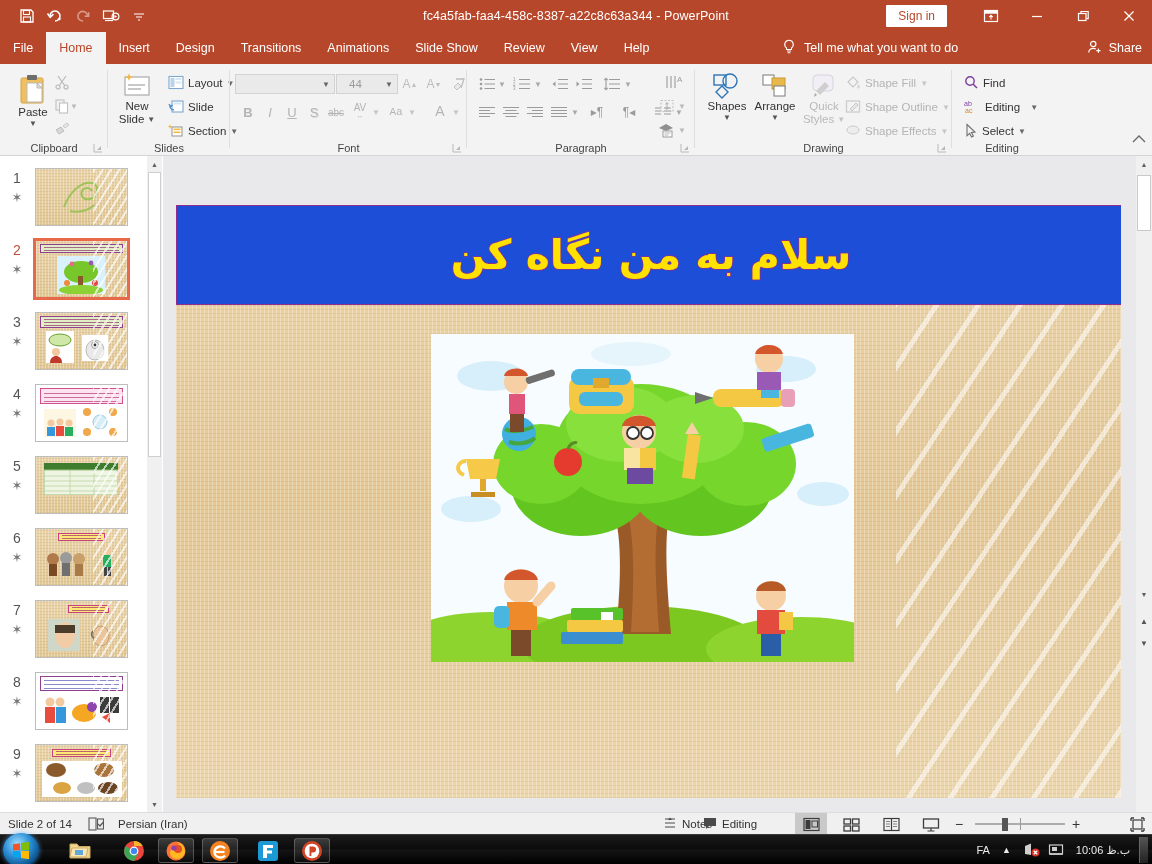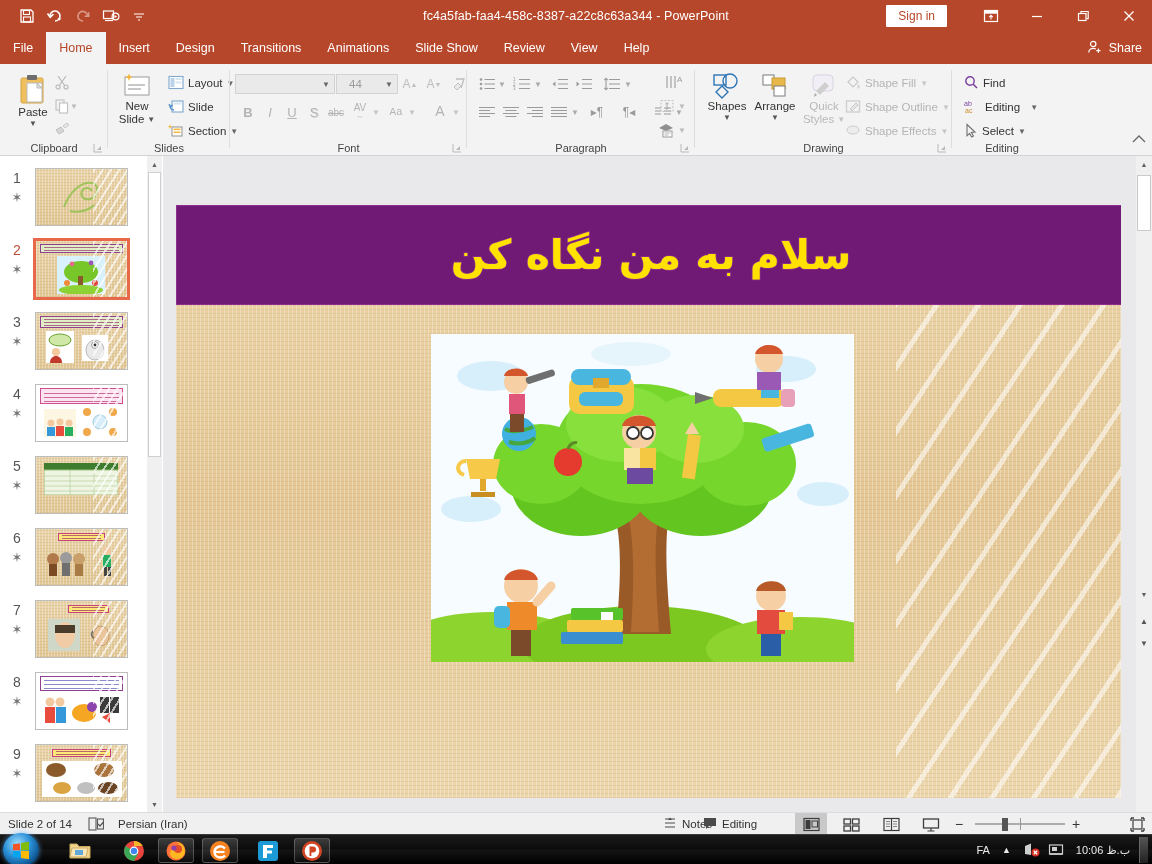--- a/index.html
+++ b/index.html
@@ -169,21 +169,21 @@
       repeating-linear-gradient(90deg, rgba(255,255,255,.28) 0 1px, rgba(0,0,0,0) 1px 4px),
       repeating-linear-gradient(0deg, rgba(165,125,65,.13) 0 1px, rgba(0,0,0,0) 1px 4px),
       linear-gradient(180deg,#ecd6ac 0%, #e4c795 50%, #ecd6ac 100%);
   }
   .slide .diagstripes {
     position:absolute; right:-30px; top:0; width:260px; height:100%;
     background:repeating-linear-gradient(-57deg, rgba(255,255,255,0) 0 30px, rgba(255,255,255,.55) 30px 35px);
   }
   .titlebox {
     position:absolute; left:0; top:0; width:950px; height:100px;
-    background:#701a75; border:1.5px solid #8e2f8e;
+    background:#1d4ed8; border:1.5px solid #8e2f8e;
     display:flex; align-items:center; justify-content:center;
   }
   .titletext {
     font-family:"DejaVu Sans", sans-serif;
     font-size:41px; font-weight:bold; direction:rtl;
     color:#ffe200;
     -webkit-text-stroke:1.6px #8e2f8e;
     paint-order: stroke fill;
     letter-spacing:0px;
   }
@@ -325,20 +325,29 @@
       <div class="tab">Insert</div>
       <div class="tab">Design</div>
       <div class="tab">Transitions</div>
       <div class="tab">Animations</div>
       <div class="tab">Slide Show</div>
       <div class="tab">Review</div>
       <div class="tab">View</div>
       <div class="tab">Help</div>
     </div>
 
+    <div class="tellme">
+      <span>
+        <svg width="14" height="16" viewBox="0 0 14 16">
+            <path d="M7 1.3a4.2 4.2 0 0 0-2.5 7.6v1.6h5V8.9A4.2 4.2 0 0 0 7 1.3z" fill="none" stroke="#fff" stroke-width="1.1"></path>
+            <path d="M5 12h4M5.6 13.8h2.8" stroke="#fff" stroke-width="1.1"></path>
+          </svg>
+      </span>
+      <span>Tell me what you want to do</span>
+    </div>
 
     <div class="share">
       <span>
         <svg width="16" height="16" viewBox="0 0 16 16">
             <circle cx="6.2" cy="5" r="2.7" fill="none" stroke="#fff" stroke-width="1.2"></circle>
             <path d="M1.8 13.6c0-2.6 2-4.3 4.4-4.3 1 0 1.9.3 2.6.8" fill="none" stroke="#fff" stroke-width="1.2"></path>
             <path d="M11.4 9.6v4.2M9.3 11.7h4.2" stroke="#fff" stroke-width="1.2"></path>
           </svg>
       </span>
       <span>Share</span>

